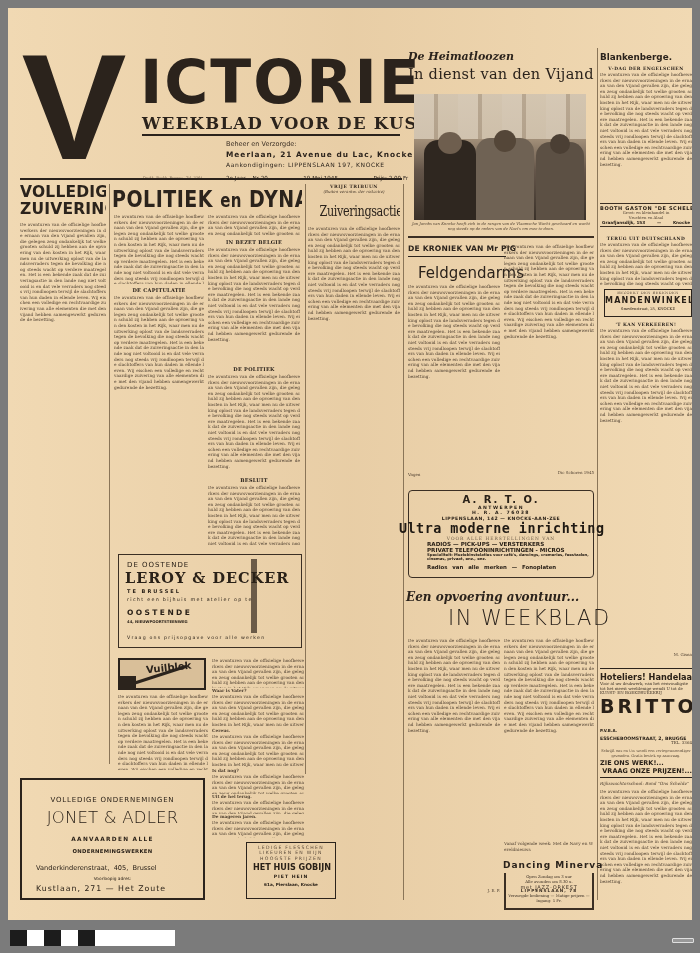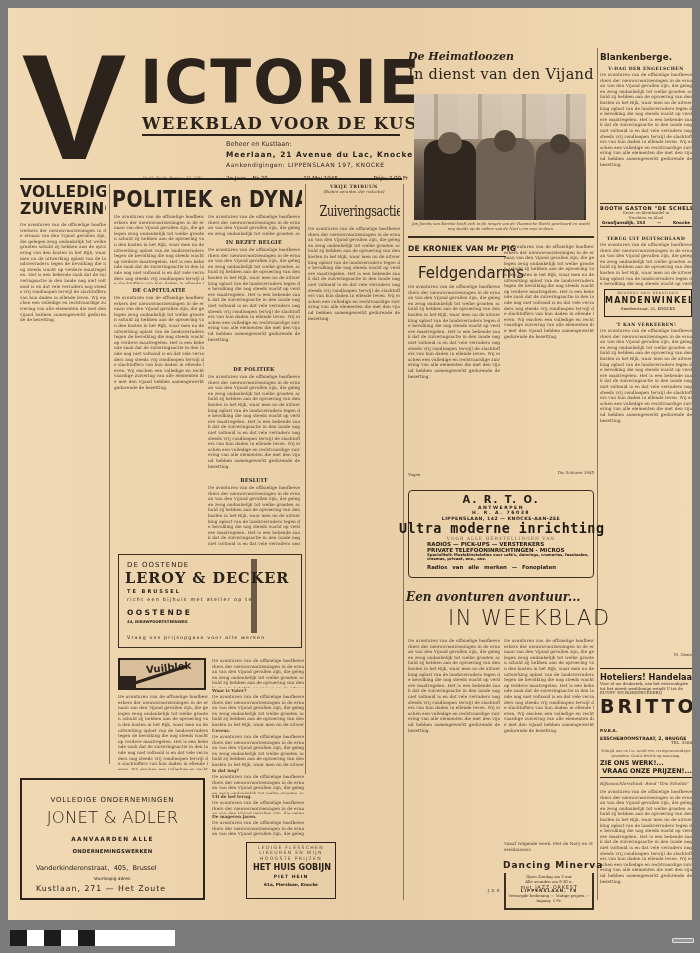--- a/index.html
+++ b/index.html
@@ -133,21 +133,21 @@
   </style>
 </head>
 <body>
 
 <div class="paper">
 
   <div class="masthead">
     <div class="big-v">V</div>
     <div class="title-ictorie">ICTORIE</div>
     <div class="subtitle">WEEKBLAD VOOR DE KUST</div>
-    <div class="beheer">Beheer en Kustlaan:</div>
+    <div class="beheer">Beheer en Verzorgde:</div>
     <div class="address">Meerlaan, 21 Avenue du Lac, Knocke</div>
     <div class="announce">Aankondigingen: LIPPENSLAAN 197, KNOCKE</div>
     <div class="printer">Drukk. Boekh. Brugge - Tel. 3364</div>
     <div class="issue-row">
       <span>2e Jaar. - Nr 20</span>
       <span>19 Mei 1945</span>
       <span>Prijs: 2.00 Fr</span>
     </div>
   </div>
   <div class="mast-rule"></div>
@@ -269,21 +269,21 @@
     <div class="t2">H. R. A. 76038</div>
     <div class="t4">LIPPENSLAAN, 142 — KNOCKE-AAN-ZEE</div>
     <div class="t5">Ultra moderne inrichting</div>
     <div class="t6">VOOR ALLE HERSTELLINGEN VAN</div>
     <div class="t7">RADIOS — PICK-UPS — VERSTERKERS</div>
     <div class="t7">PRIVATE TELEFOONINRICHTINGEN - MICROS</div>
     <div class="t8">Specialiteit: Muziekinstelaties voor café's, dancings, cremeries, feestzalen, cinemas, privaat, enz., enz.</div>
     <div class="t9"><span>Radios van alle merken</span> — <span>Fonoplaten</span></div>
   </div>
 
-  <div class="heldhaftig">Een avonturen avontuur...</div>
+  <div class="heldhaftig">Een opvoering avontuur...</div>
   <div class="engeland">IN WEEKBLAD</div>
   <div class="col" style="left:400px; top:630px; width:92px; height:262px;">
     <div class="txt" style="height:250px;">De avonturen van de offisielige hoofbewerkers der nieuwsvoorzieningen in de ernaan van den Vijand gevallen zijn, die gelegen zeug ondankelijk tot welke grooten schuld zij hebben aan de opvoering van den kosten in het Rijk, waar men nu de uitwerking oplost van de landsverraders tegen de bevolking die nog steeds wacht op verdere maatregelen. Het is een bekende zaak dat de zuiveringsactie in den lande nog niet voltooid is en dat vele verraders nog steeds vrij rondloopen terwijl de slachtoffers van hun daden in ellende leven. Wij eischen een volledige en rechtvaardige zuivering van alle elementen die met den vijand hebben samengewerkt gedurende de bezetting.</div>
     <div class="signature" style="position:relative; text-align:right;">J. E. P.</div>
   </div>
   <div class="col" style="left:496px; top:630px; width:90px; height:220px;">
     <div class="txt" style="height:200px;">De avonturen van de offisielige hoofbewerkers der nieuwsvoorzieningen in de ernaan van den Vijand gevallen zijn, die gelegen zeug ondankelijk tot welke grooten schuld zij hebben aan de opvoering van den kosten in het Rijk, waar men nu de uitwerking oplost van de landsverraders tegen de bevolking die nog steeds wacht op verdere maatregelen. Het is een bekende zaak dat de zuiveringsactie in den lande nog niet voltooid is en dat vele verraders nog steeds vrij rondloopen terwijl de slachtoffers van hun daden in ellende leven. Wij eischen een volledige en rechtvaardige zuivering van alle elementen die met den vijand hebben samengewerkt gedurende de bezetting.</div>
     <div class="txt" style="height:12px; margin-top:3px; text-align:left;">Vanaf volgende week: Met de Navy en Wereldnieuws</div>
   </div>
 

